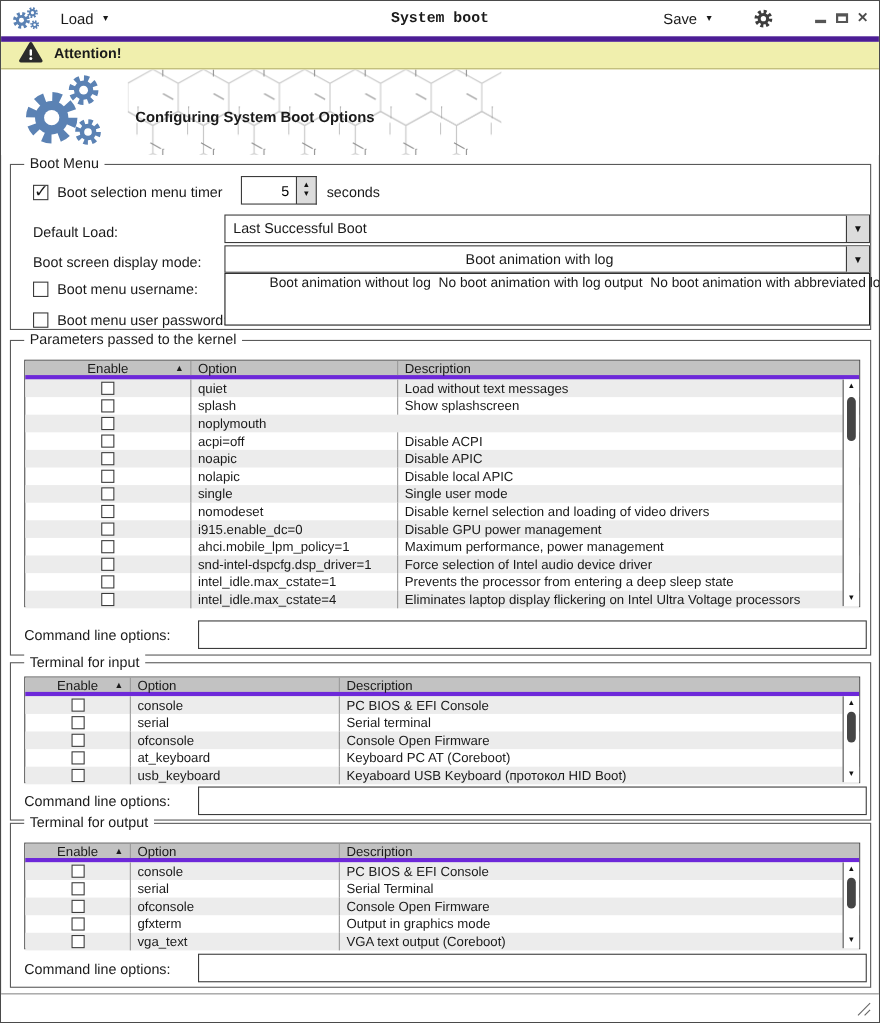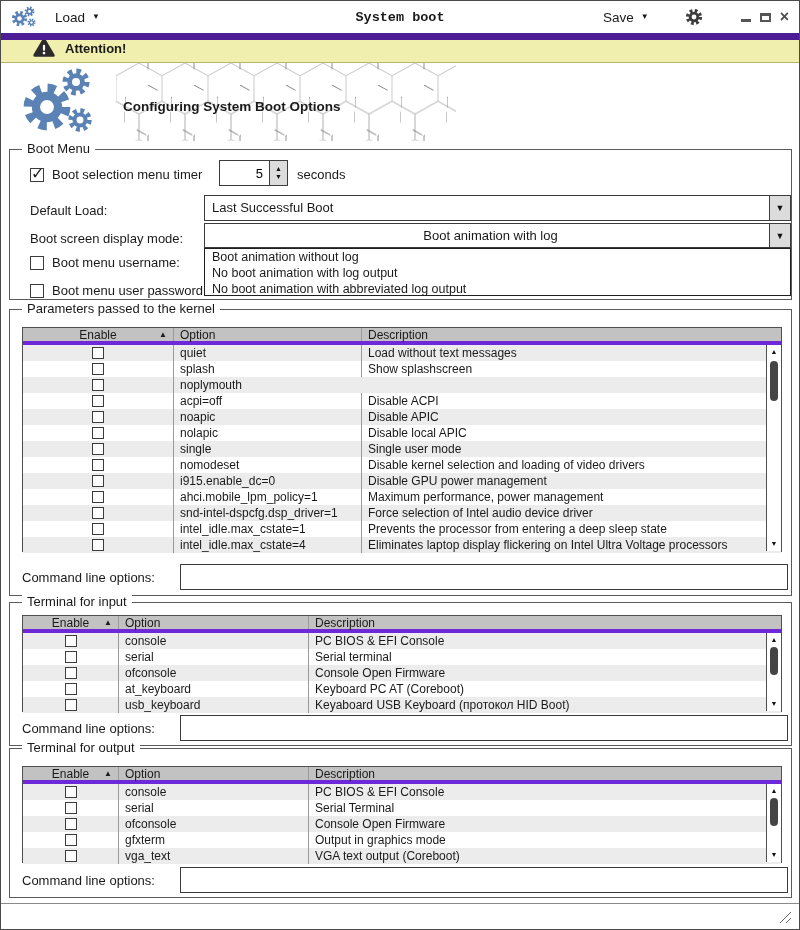--- a/index.html
+++ b/index.html
@@ -1,36 +1,36 @@
 <!DOCTYPE html>
 <html><head>
 <meta charset="utf-8">
 <style>
   * { margin:0; padding:0; }
   body { background:#888; font-family:"Liberation Sans","DejaVu Sans",sans-serif; }
   .window { position:relative; width:800px; height:930px; background:#fff; border:1px solid #4a4a4a;
             box-sizing:border-box; color:#1a1a1a; overflow:hidden; }
 
   
-  .titlebar { position:absolute; top:0; left:0; right:0; height:32px; border-bottom:7px solid #4c1d95;
+  .titlebar { position:absolute; top:0; left:0; right:0; height:32px; border-bottom:5px solid #4c1d95;
               display:flex; align-items:center; background:#fff; z-index:10; }
   .tb-left { display:flex; align-items:center; gap:14px; padding-left:10px; }
   .menu-btn { display:flex; align-items:center; gap:7px; font-size:13.5px; }
   .caret { font-size:8px; line-height:8px; }
   .tb-title { position:absolute; left:0; right:0; text-align:center; font-weight:bold; font-size:13.5px; pointer-events:none;font-family:Liberation Mono, monospace; }
   .tb-right { position:absolute; right:10px; display:flex; align-items:center; gap:36px; }
   .winctl { display:flex; align-items:center; gap:9px; margin-left:2px; }
   .ic-min { display:inline-block; width:10px; height:3px; background:#555; }
   .ic-max { display:inline-block; width:11px; height:9px; border:2px solid #555; border-top-width:3px; box-sizing:border-box; }
   .ic-cls { font-size:16px; font-weight:bold; color:#4d4d4d; line-height:14px; }
 
   
   .attention { position:absolute; top:32px; left:0; right:0; height:30px; background:#f0efad;
                border-top:1px solid #d8d489; border-bottom:1px solid #b9b573;
-               display:flex; align-items:center; gap:10px; padding-left:32px; box-sizing:border-box;
+               display:flex; align-items:center; gap:10px; padding-left:16px; box-sizing:border-box;
                font-size:13px; font-weight:600; z-index:9; }
 
   
   .header { position:absolute; top:62px; left:0; right:0; height:78px; background:#fff; }
   .hexbg { position:absolute; left:115px; top:0; width:340px; height:78px; }
   .biglogo { position:absolute; left:20px; top:4px; }
   .header-title { position:absolute; left:122px; top:36px; font-weight:bold; font-size:13.5px; z-index:2; }
 
   
   .group { position:absolute; border:1px solid #5a5a5a; background:transparent; box-sizing:border-box; }
@@ -51,21 +51,21 @@
   .spin-btn { width:18px; height:26px; border:1px solid #3c3c3c; border-left:none; background:#dcdcdc;
               box-sizing:border-box; display:flex; flex-direction:column; align-items:center; justify-content:center;
               font-size:7px; line-height:8px; color:#111; }
 
   .combo { position:absolute; height:26px; border:1px solid #3c3c3c; background:#fff; box-sizing:border-box; display:flex; }
   .combo-text { flex:1; font-size:13px; line-height:24px; padding-left:7px; white-space:nowrap; overflow:hidden; }
   .combo-btn { width:20px; background:#dcdcdc; border-left:1px solid #3c3c3c; display:flex; align-items:center;
                justify-content:center; font-size:9px; color:#111; }
 
   .droplist { position:absolute; border:1px solid #1f1f1f; background:#fff; z-index:6; display:flex;
-              flex-direction:column; box-sizing:border-box; }
+              flex-direction:row; box-sizing:border-box;padding-left:33px; }
   .dropitem { flex:1; font-size:12.5px; line-height:16px; padding-left:7px; white-space:nowrap; }
 
   
   .table { position:absolute; border:1px solid #4f4f4f; box-sizing:border-box; background:#fff; }
   .thead { display:flex; height:17px; background:#c2c2c2; border-bottom:4px solid #6d28d9; box-sizing:border-box; }
   .th { font-size:12px; line-height:15px; position:relative; box-sizing:border-box; white-space:nowrap; }
   .th.c-enable { text-align:center; }
   .sort { position:absolute; right:6px; top:2px; font-size:8px; line-height:10px; }
   .c-option, .c-desc { border-left:1px solid #9a9a9a; padding-left:6px; }
   .c-desc { flex:1; }

